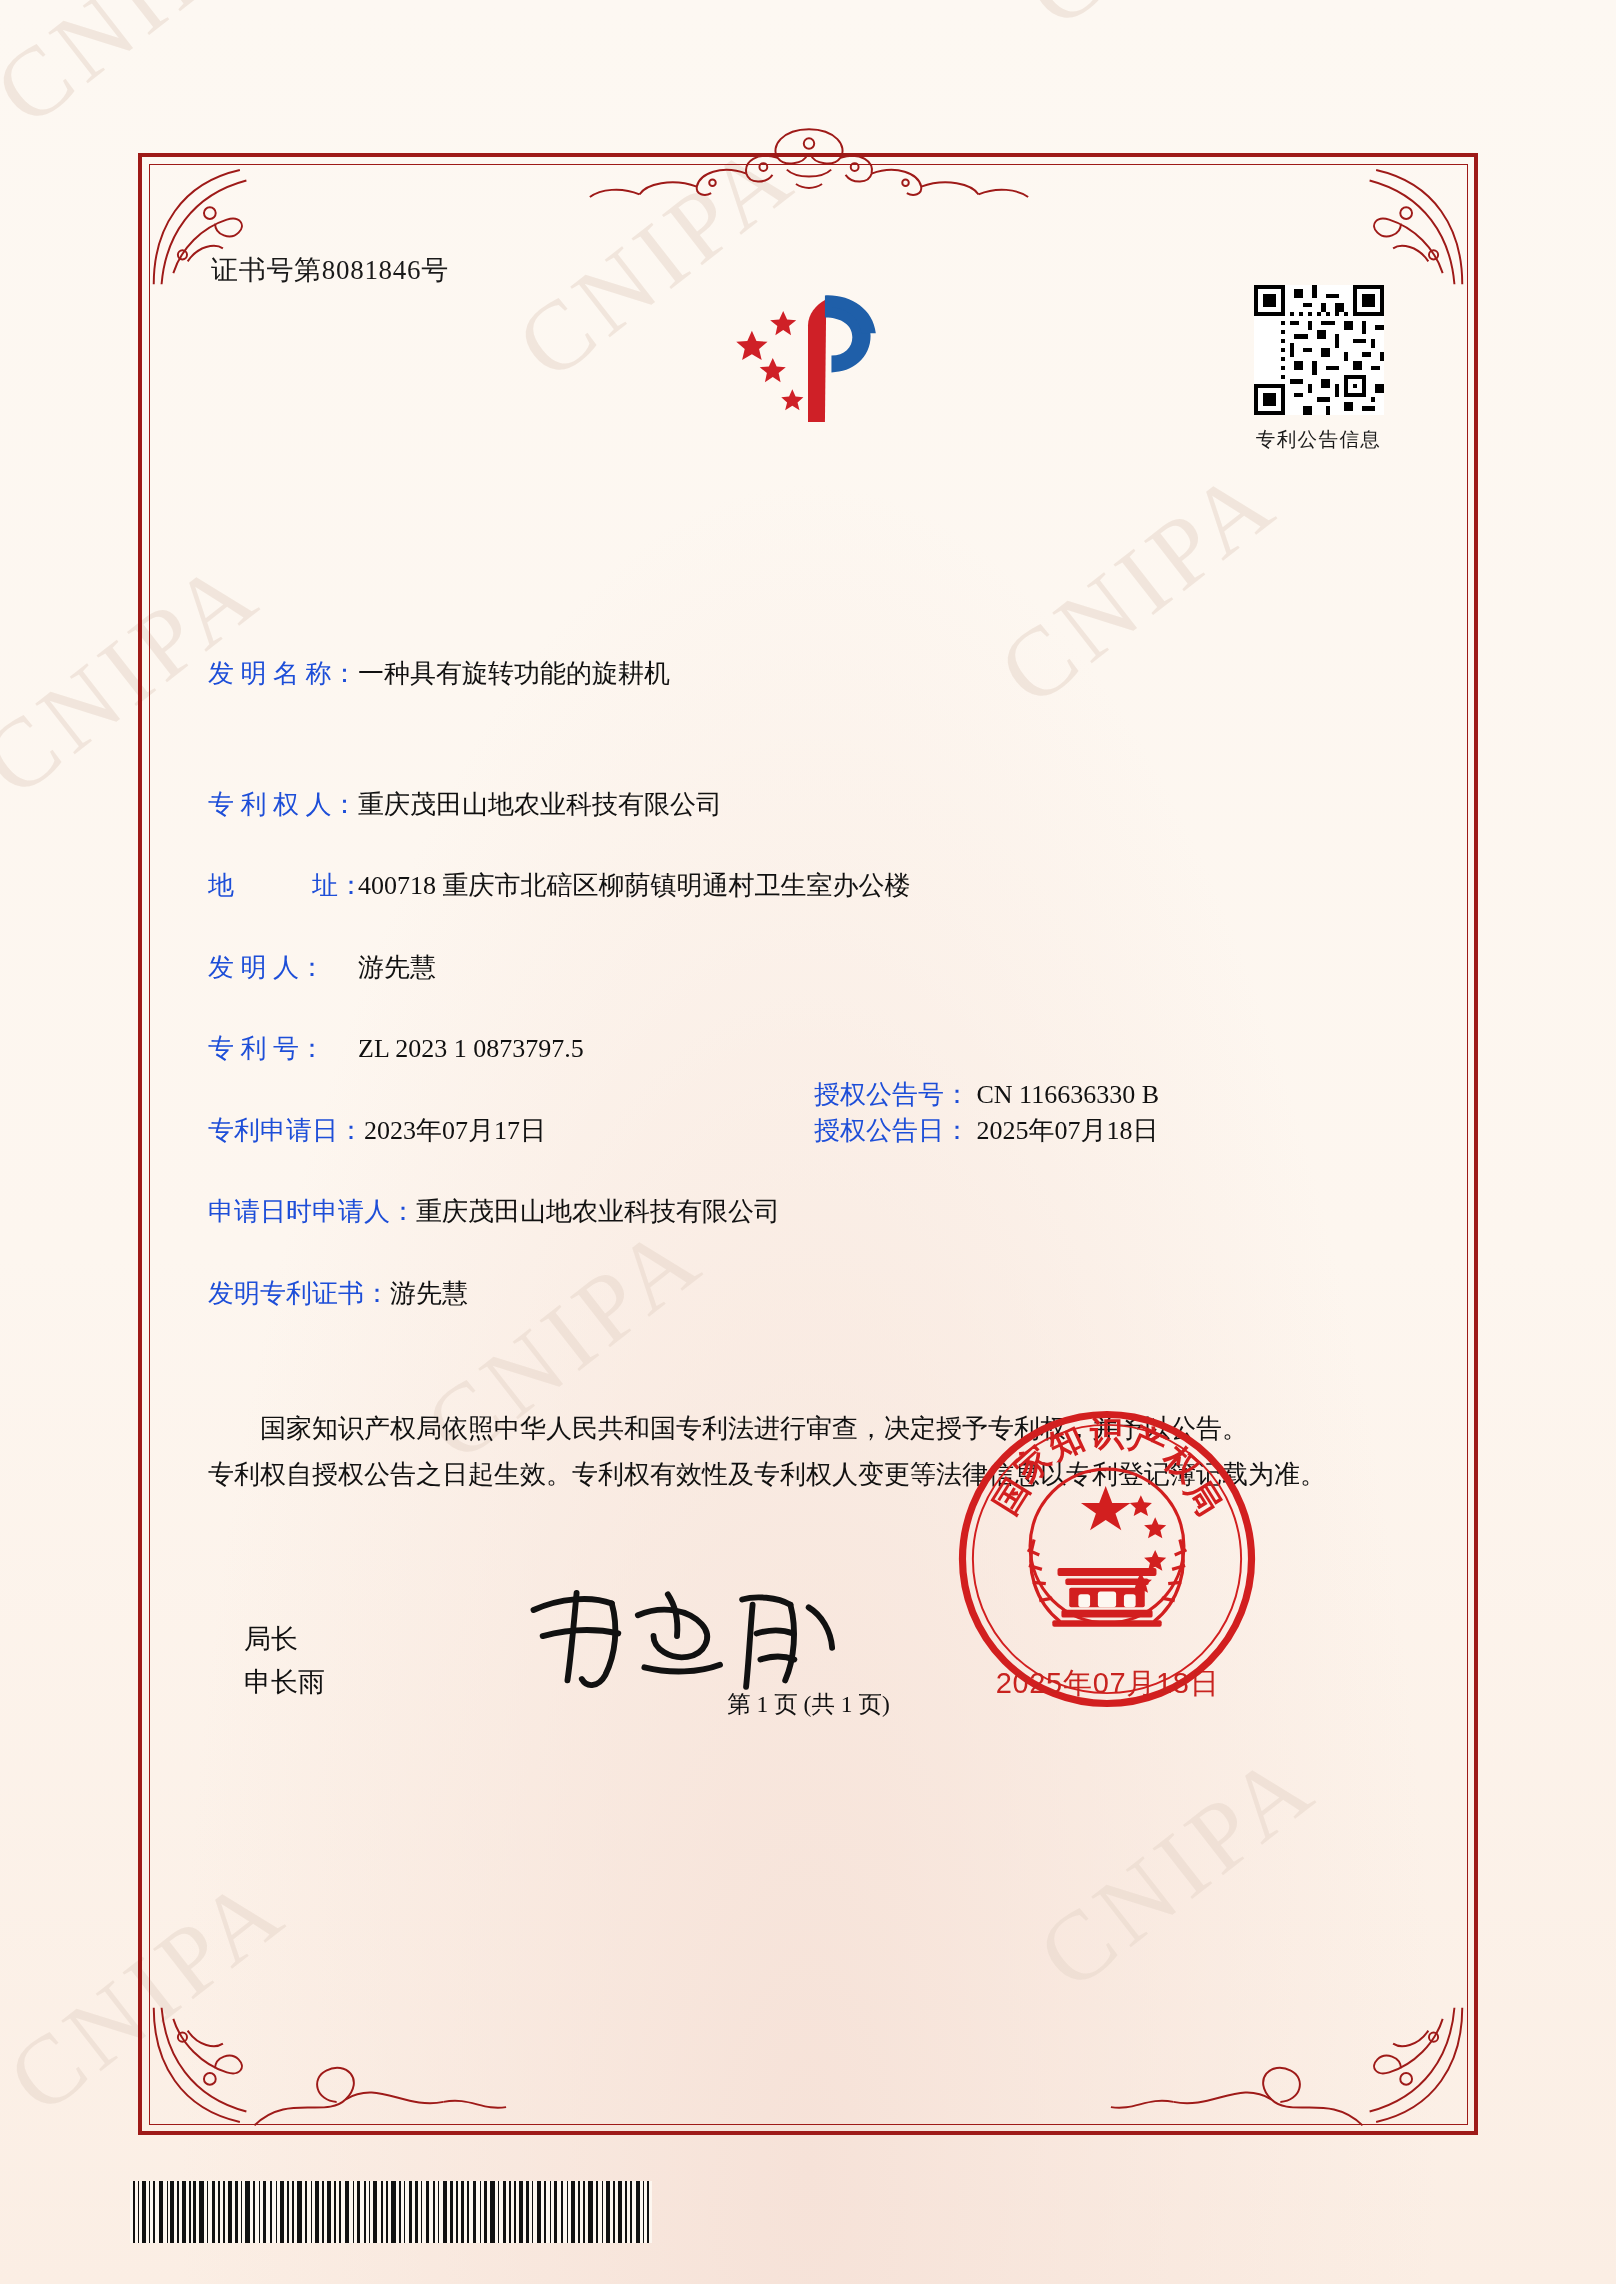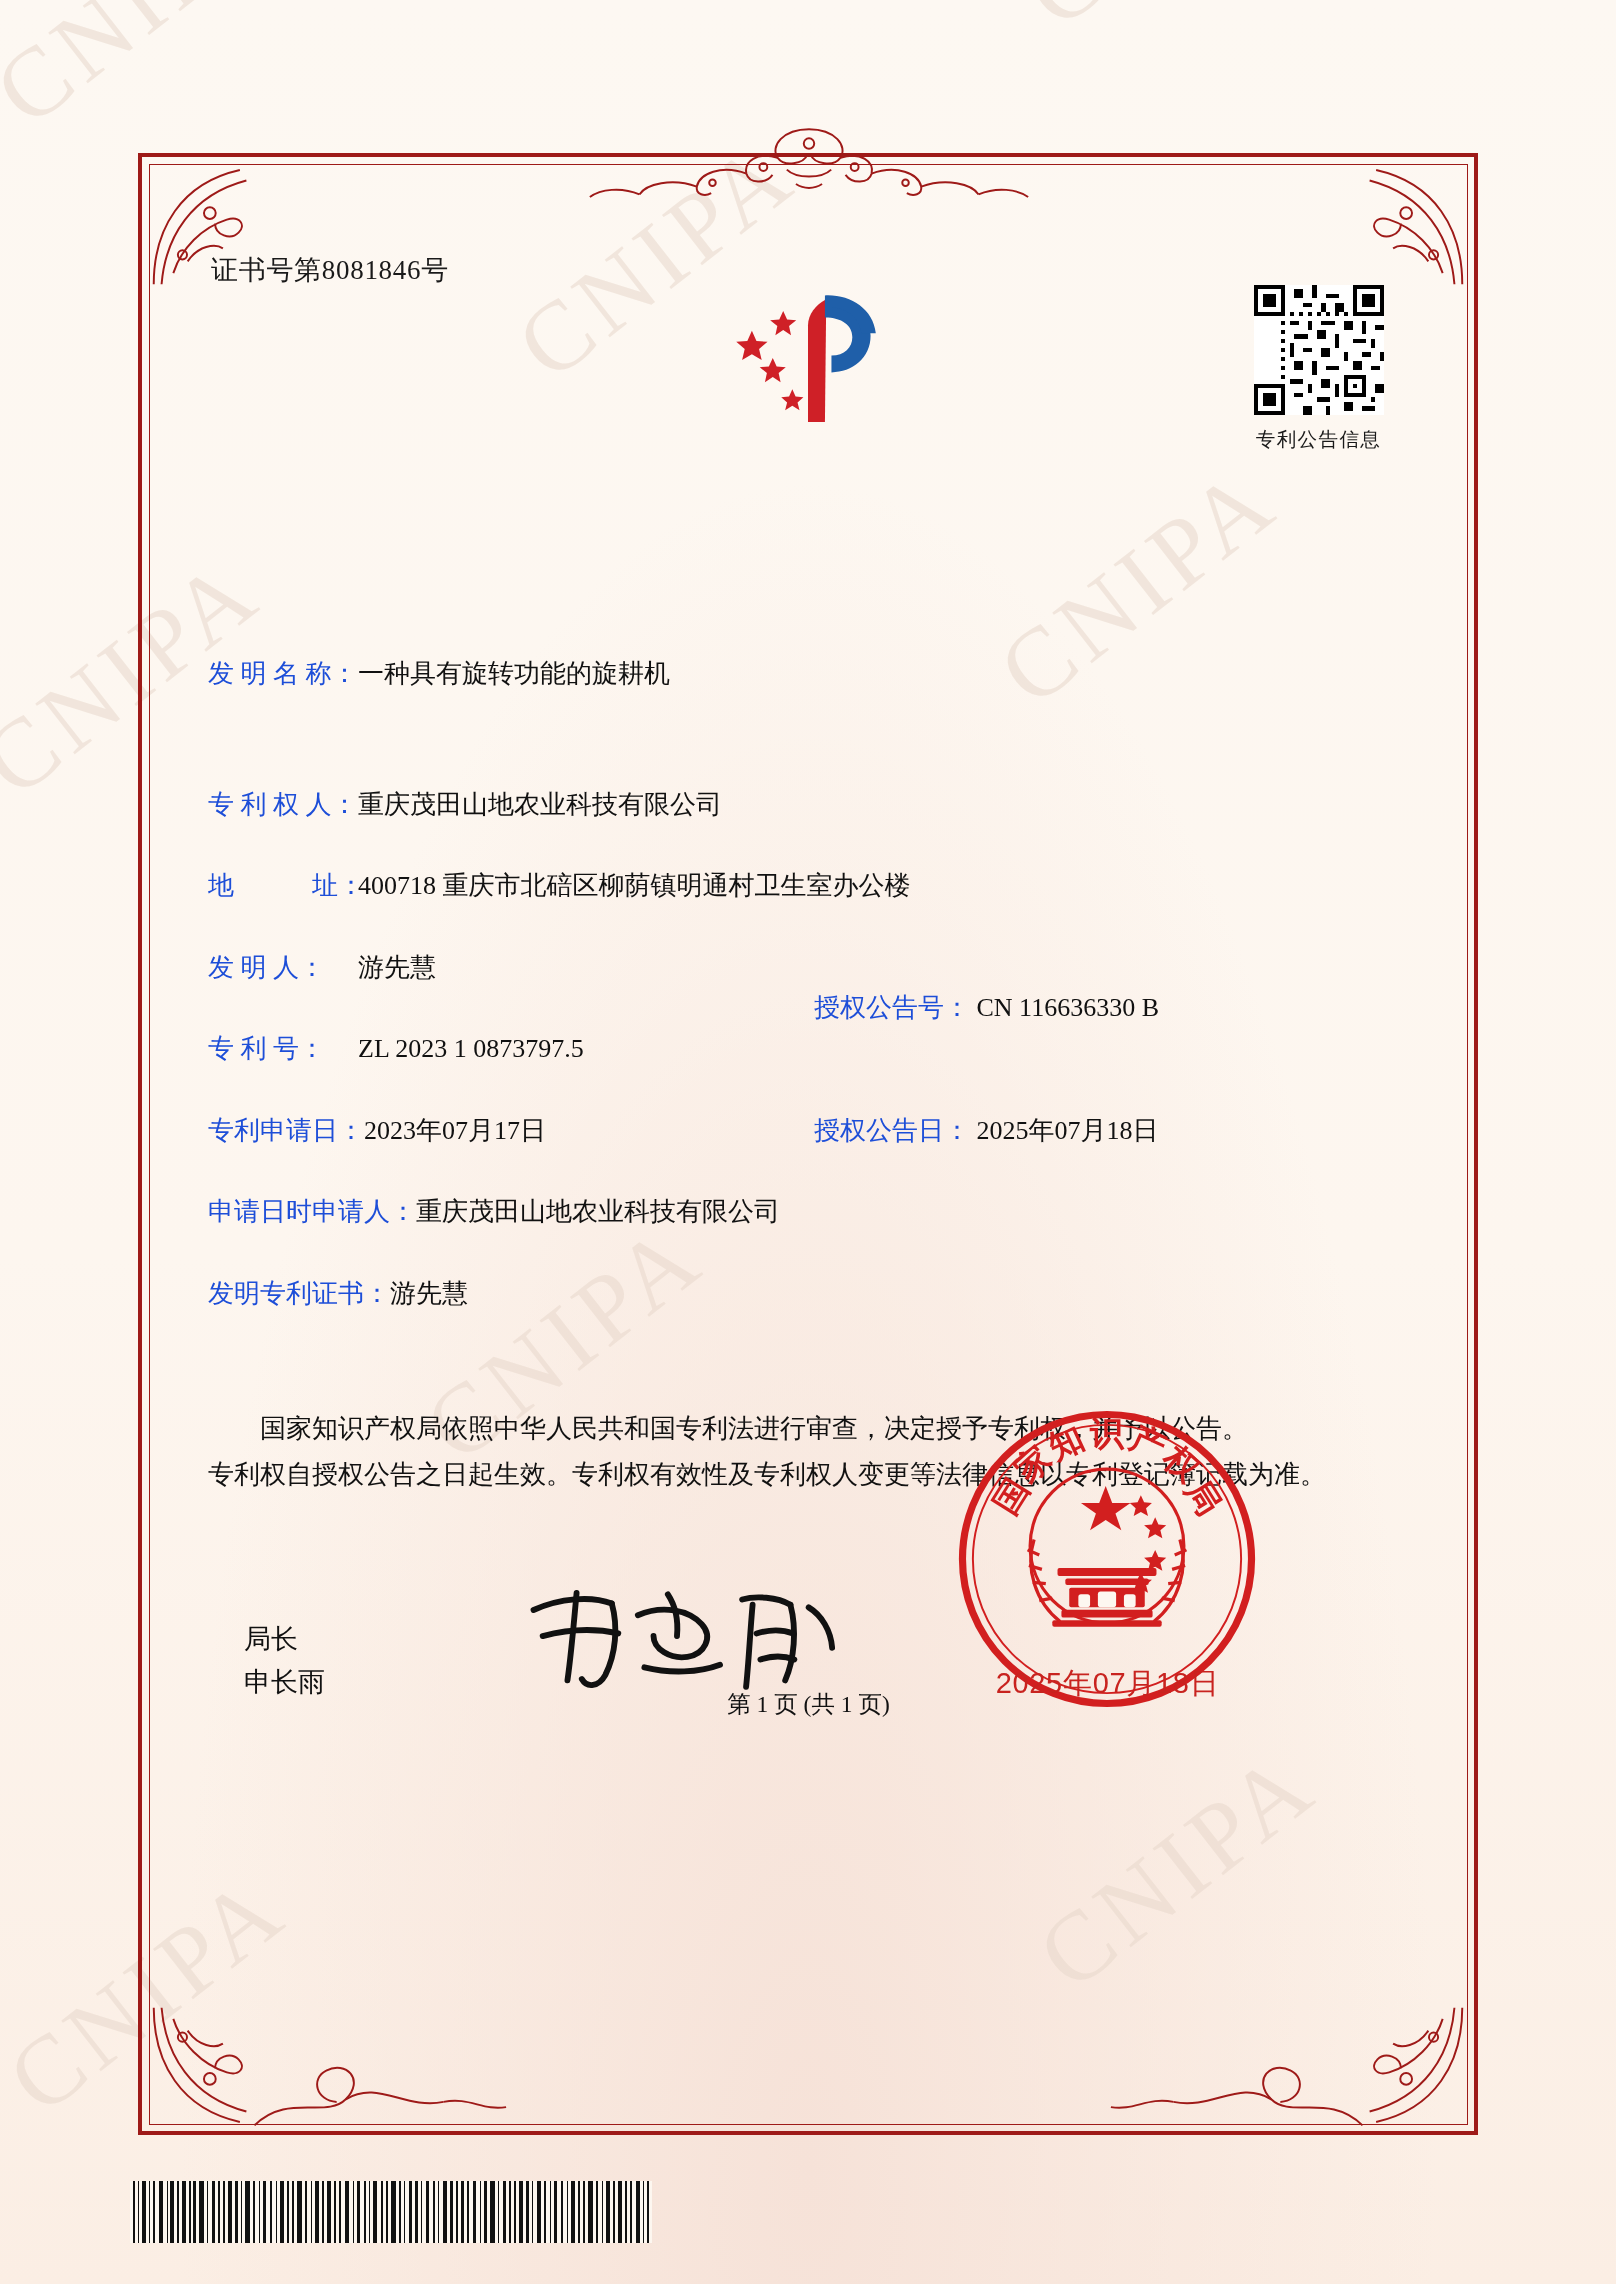--- a/index.html
+++ b/index.html
@@ -413,21 +413,21 @@
       <span class="flabel label-w">地　　　址：</span><span class="fvalue">400718 重庆市北碚区柳荫镇明通村卫生室办公楼</span>
     </div>
 
     <div class="field" style="left:59px; top:786px;">
       <span class="flabel label-w">发 明 人：</span><span class="fvalue">游先慧</span>
     </div>
 
     <div class="field" style="left:59px; top:867px;">
       <span class="flabel label-w">专 利 号：</span><span class="fvalue">ZL 2023 1 0873797.5</span>
     </div>
-    <div class="field" style="left:665px; top:826px;">
+    <div class="field" style="left:665px; top:913px;">
       <span class="flabel">授权公告号：</span>&nbsp;<span class="fvalue">CN 116636330 B</span>
     </div>
 
     <div class="field" style="left:59px; top:949px;">
       <span class="flabel">专利申请日：</span><span class="fvalue">2023年07月17日</span>
     </div>
     <div class="field" style="left:665px; top:949px;">
       <span class="flabel">授权公告日：</span>&nbsp;<span class="fvalue">2025年07月18日</span>
     </div>
 

